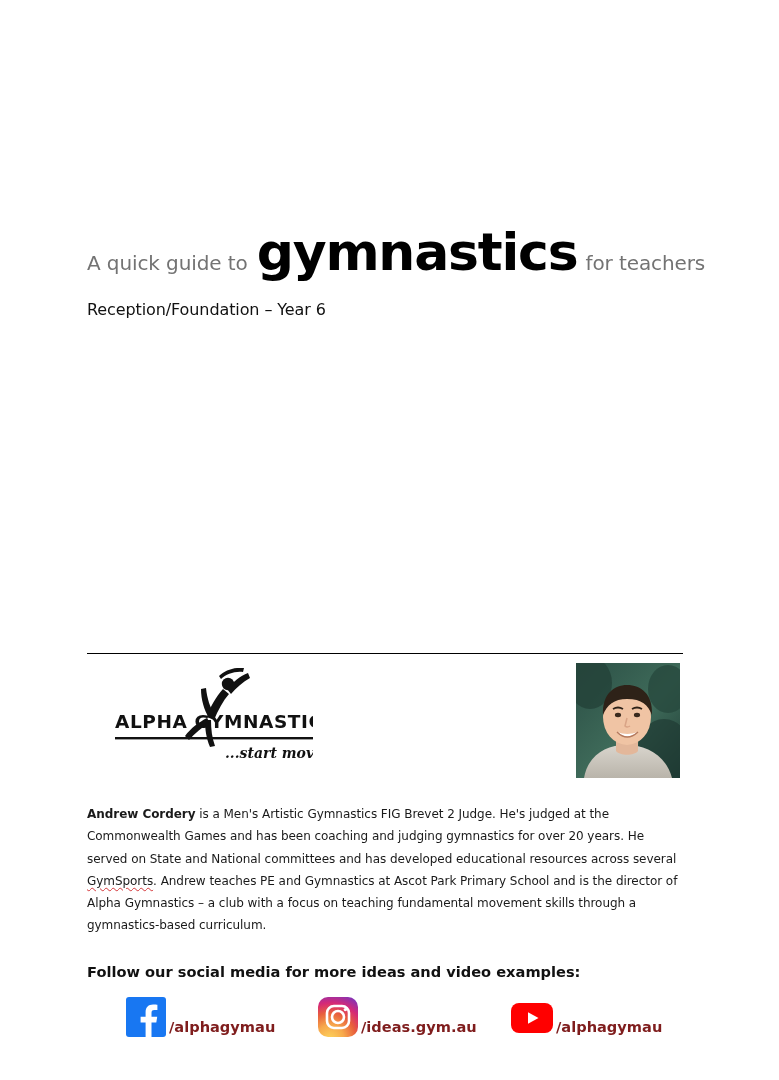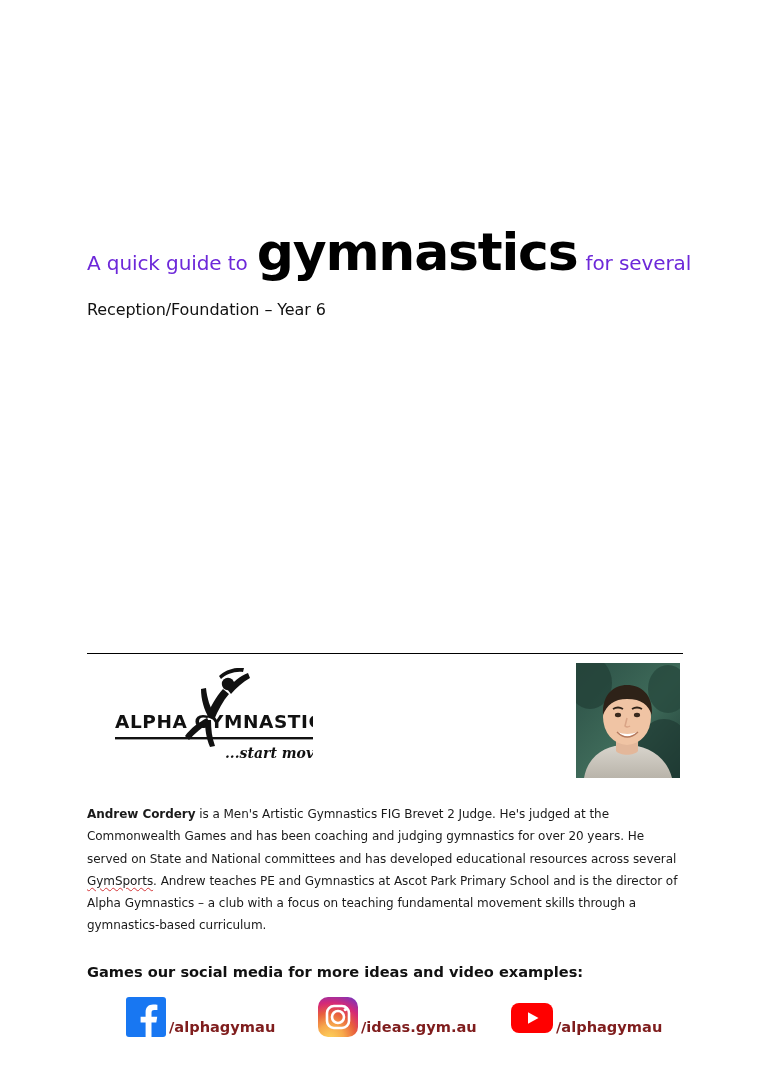--- a/index.html
+++ b/index.html
@@ -33,21 +33,21 @@
   }
   .title-line {
     display: flex;
     align-items: baseline;
     white-space: nowrap;
   }
   .title-small {
     font-size: 20px;
     font-weight: 400;
     letter-spacing: -0.1px;
-    color: #6d28d9;
+    color: #737373;
   }
   .title-big {
     font-size: 52px;
     font-weight: 700;
     letter-spacing: -1.2px;
     margin: 0 8px 0 9px;
     color: #000;
   }
   .subtitle {
     margin-top: 18px;
@@ -150,21 +150,21 @@
 </style>
 </head>
 <body>
 
 <div class="page">
 
   <div class="title-block">
     <div class="title-line">
       <span class="title-small">A quick guide to</span>
       <span class="title-big">gymnastics</span>
-      <span class="title-small">for several</span>
+      <span class="title-small">for teachers</span>
     </div>
     <div class="subtitle">Reception/Foundation – Year 6</div>
   </div>
 
   <div class="divider"></div>
 
   <div class="logo-wrap">
     <svg class="logo-svg" width="198" height="105" viewBox="0 0 198 105" xmlns="http://www.w3.org/2000/svg">
 
       <g fill="#111111">
@@ -229,21 +229,21 @@
 
       <path d="M41 69 Q51 78 62 69 Q51 73 41 69 Z" fill="#ffffff"></path>
       <path d="M41 69 Q51 79 62 69" stroke="#b4795d" stroke-width="1.4" fill="none"></path>
     </svg>
   </div>
 
   <p class="bio">
     <b>Andrew Cordery</b><span> is a Men's Artistic Gymnastics FIG Brevet 2 Judge. He's judged at the Commonwealth Games and has been coaching and judging gymnastics for over 20 years. He served on State and National committees and has developed educational resources across several </span><span class="spell">GymSports</span><span>. Andrew teaches PE and Gymnastics at Ascot Park Primary School and is the director of Alpha Gymnastics – a club with a focus on teaching fundamental movement skills through a gymnastics-based curriculum.</span>
   </p>
 
-  <div class="follow">Games our social media for more ideas and video examples:</div>
+  <div class="follow">Follow our social media for more ideas and video examples:</div>
 
   <div class="social-row">
 
     <div class="social-item si-fb">
       <svg class="icon-box" viewBox="0 0 40 40" xmlns="http://www.w3.org/2000/svg">
         <rect x="0" y="0" width="40" height="40" rx="3" fill="#1877F2"></rect>
         <path d="M25.5 40V25.6h4.8l0.9-5.9h-5.7v-3.8c0-1.7 0.5-2.9 2.9-2.9h3V7.7c-0.5-0.1-2.3-0.2-4.4-0.2-4.4 0-7.4 2.7-7.4 7.6v4.6h-5v5.9h5V40Z" fill="#ffffff"></path>
       </svg>
       <span class="handle">/alphagymau</span>
     </div>

